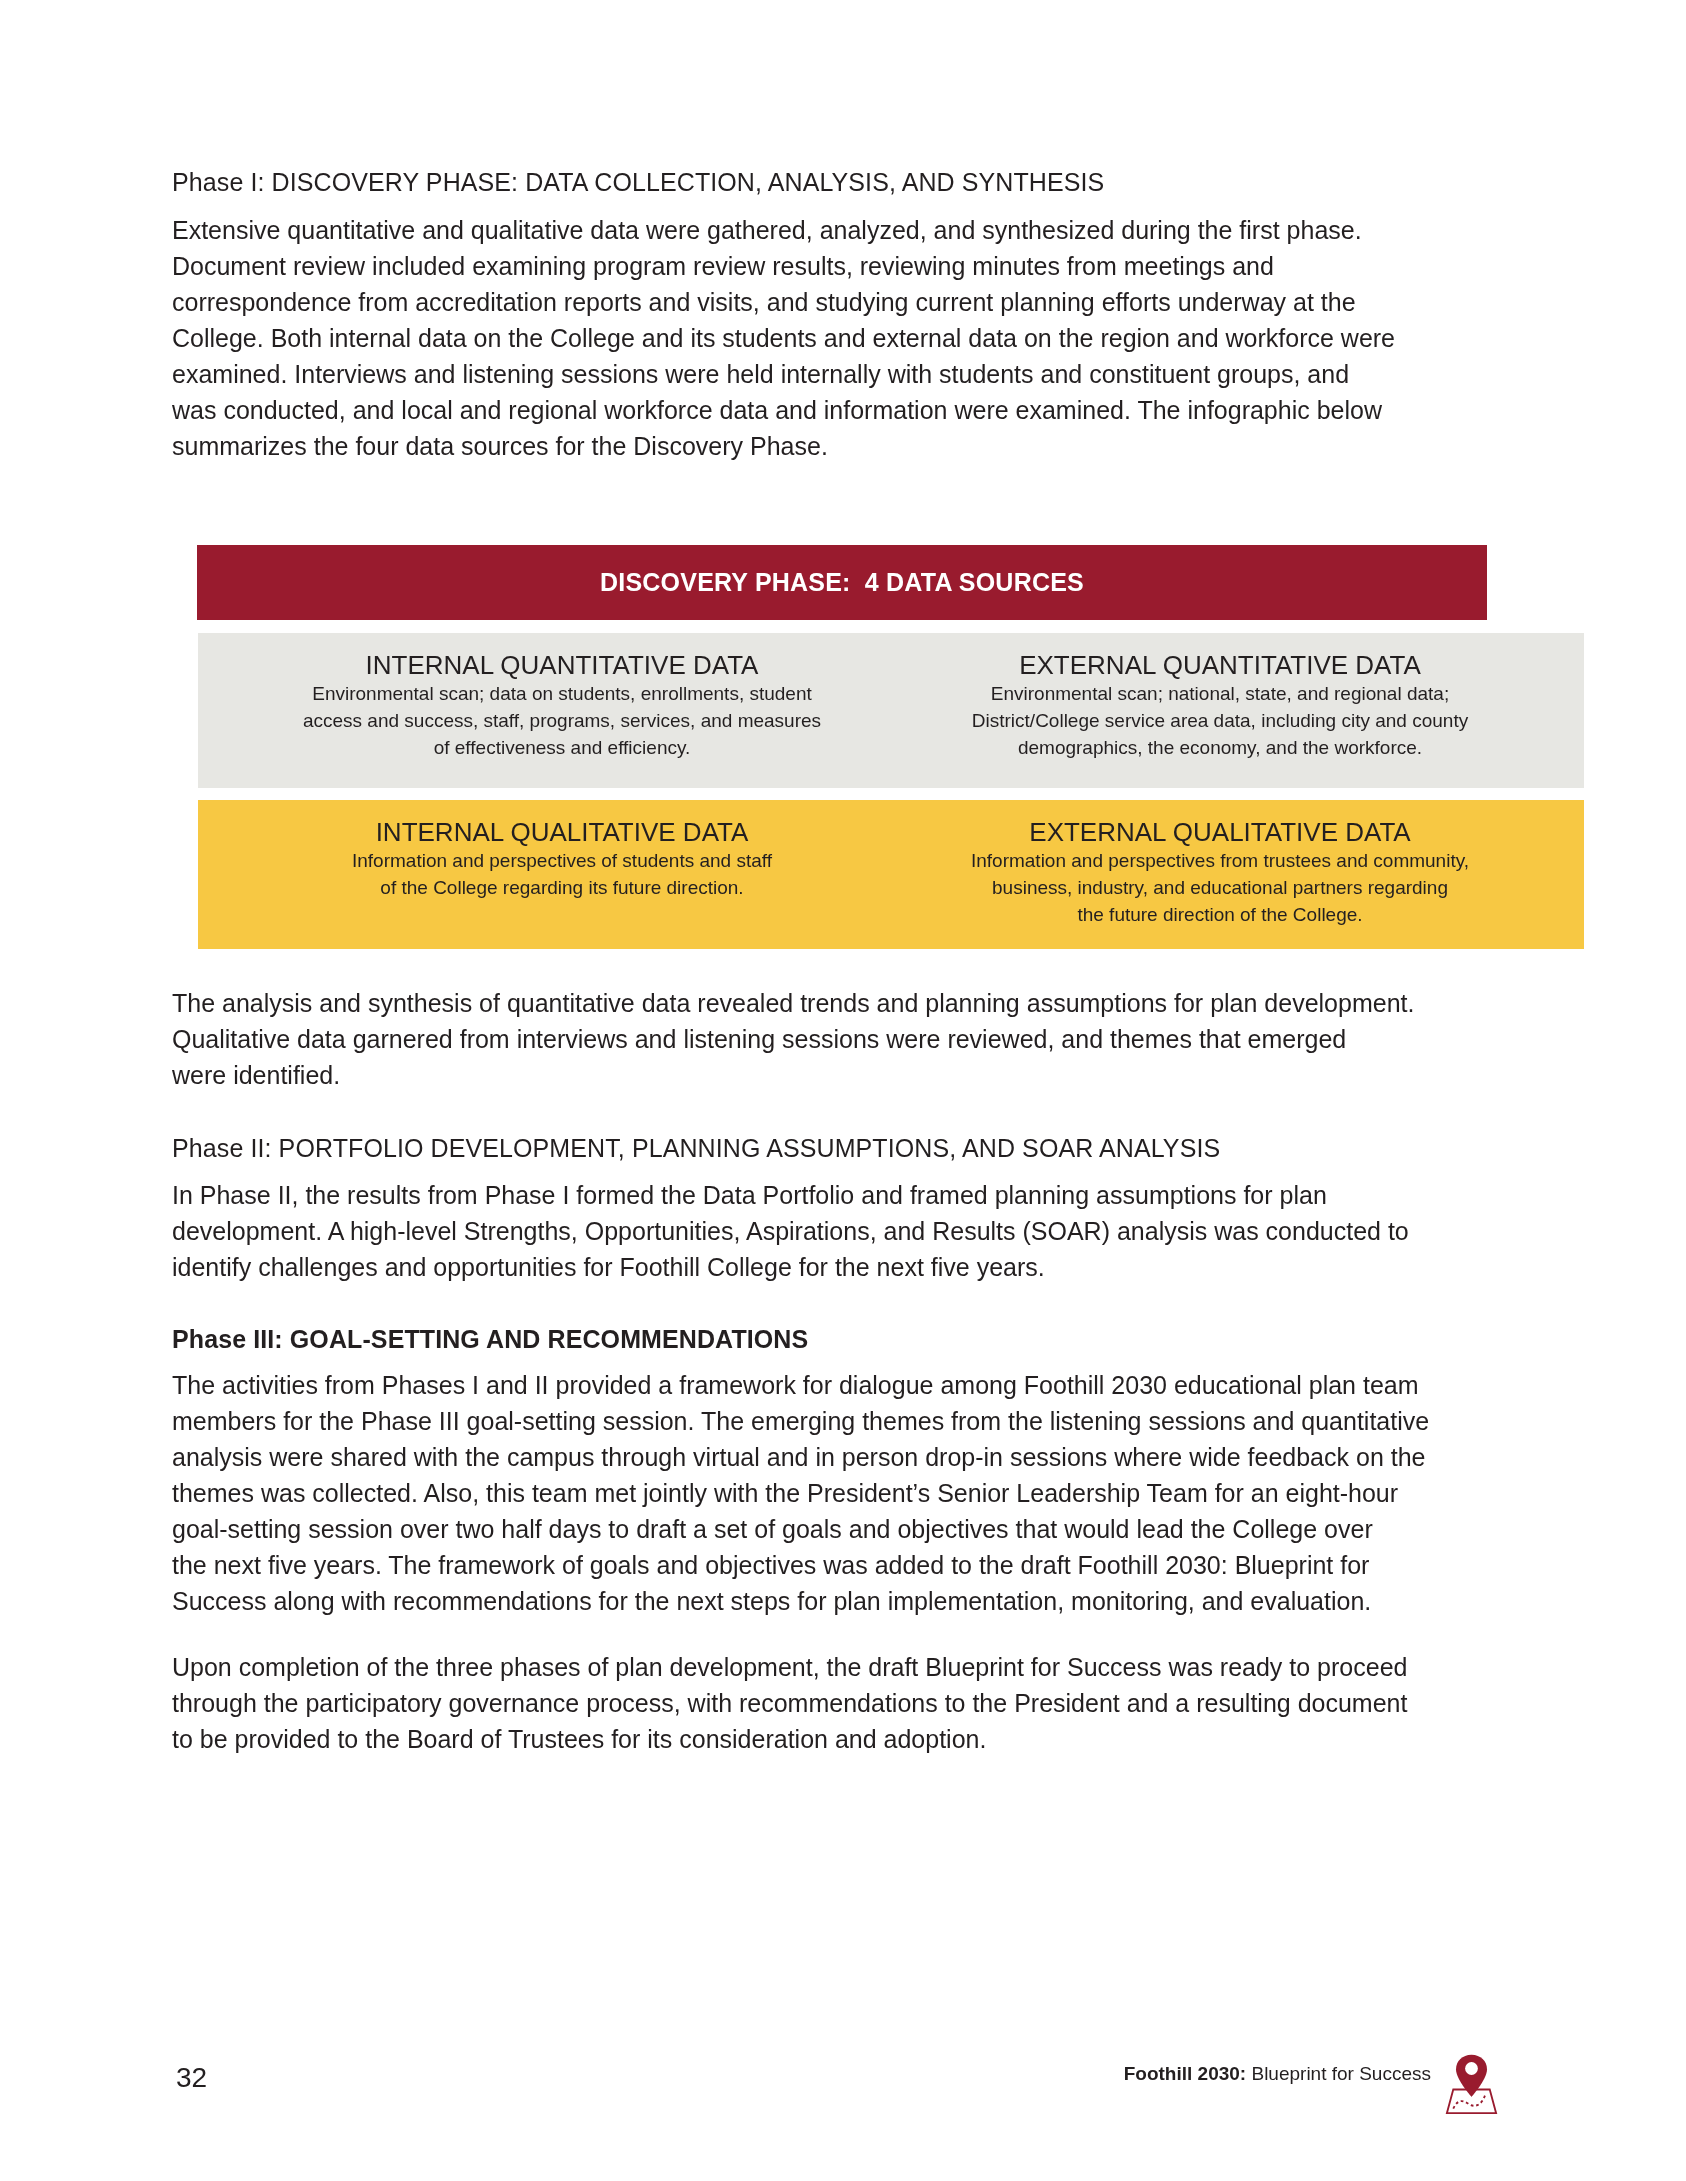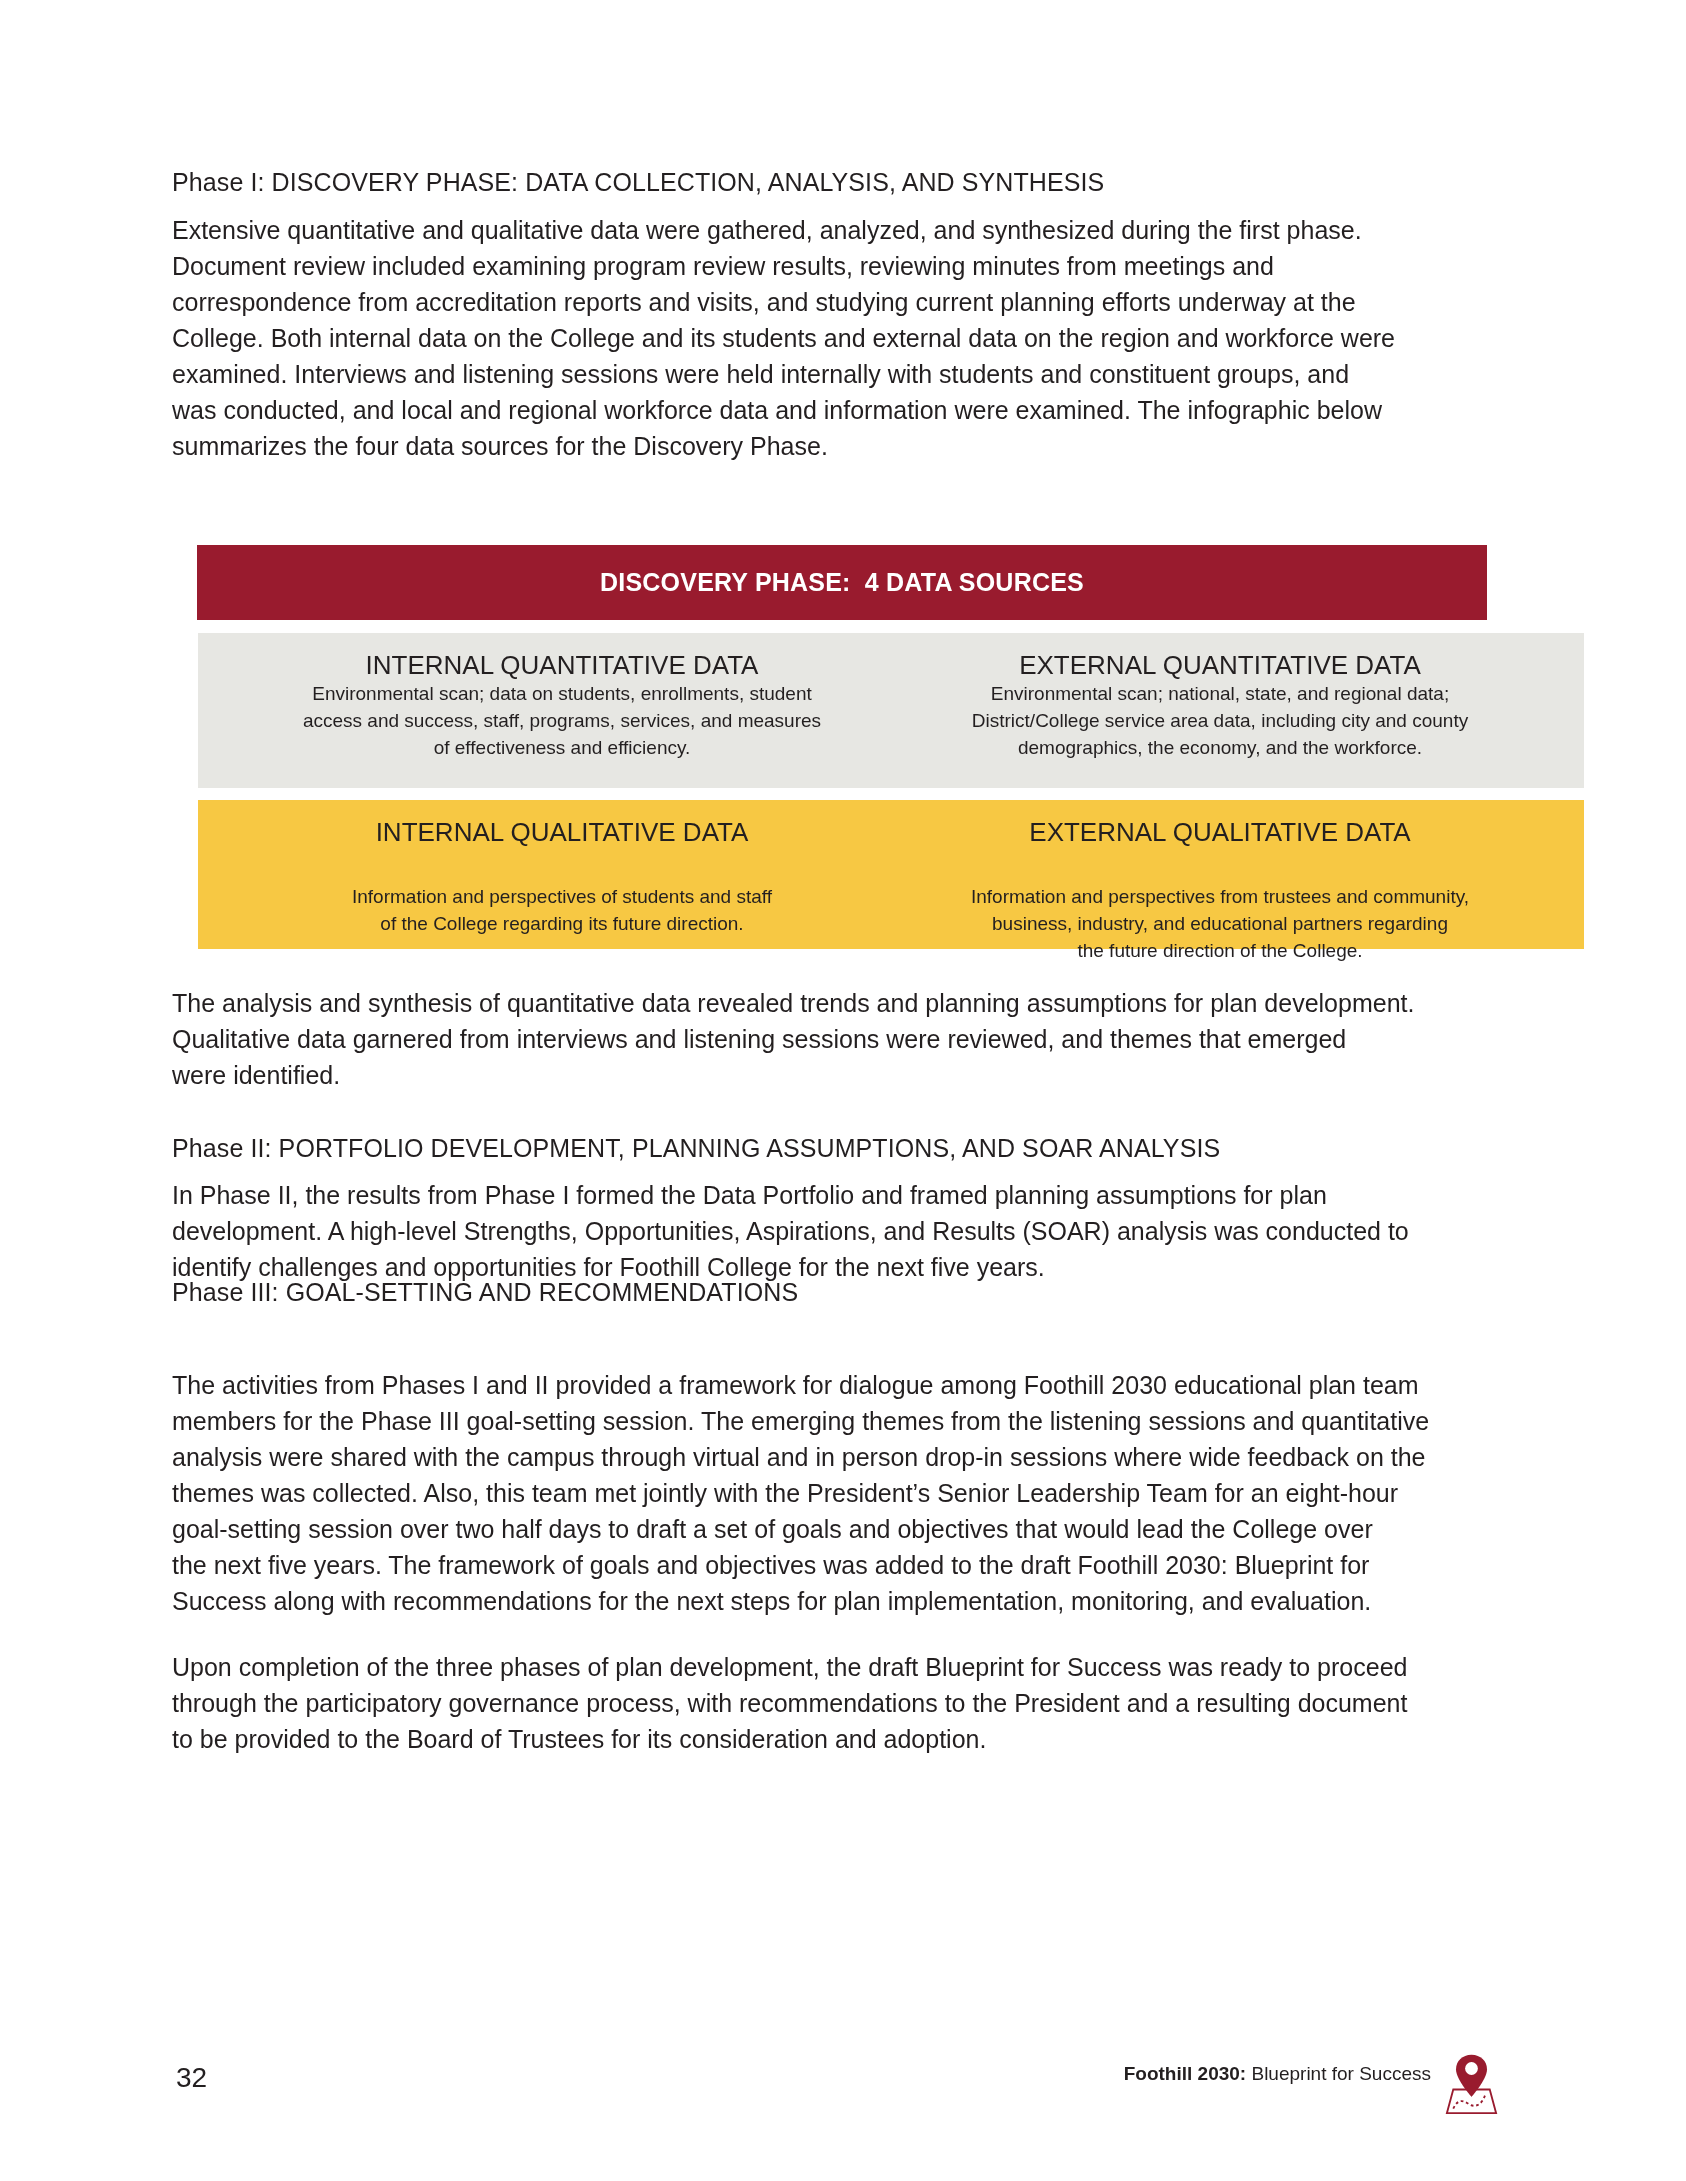--- a/index.html
+++ b/index.html
@@ -22,21 +22,21 @@
     display: flex; align-items: center; justify-content: center;
   }
   .banner span {
     color: #ffffff; font-weight: bold; font-size: 25px; letter-spacing: 0.2px; white-space: pre;
   }
   .card {
     width: 728px; display: flex; flex-direction: column; align-items: center;
     text-align: center; box-sizing: border-box;
   }
   .card.gray { background: #e7e7e3; top: 633px; height: 155px; }
-  .card.yellow { background: #f7c843; top: 800px; height: 149px; gap: 36px; }
+  .card.yellow { background: #f7c843; top: 800px; height: 149px; }
   .card.left { left: 198px; }
   .card.right { left: 856px; }
   .card .card-title { font-size: 26px; line-height: 29px; margin-top: 18.4px; color: #231f20; white-space: nowrap; }
   .card .card-desc { font-size: 19px; line-height: 27px; color: #231f20; }
   .card .card-desc .line { display: block; white-space: nowrap; }
   .footer-page { left: 176px; top: 2062px; font-size: 28px; color: #231f20; }
   .footer-title { top: 2063px; right: 255px; font-size: 19px; color: #231f20; white-space: nowrap; }
   .footer-title b { font-weight: bold; }
   .footer-icon { left: 1445px; top: 2053px; width: 53px; height: 62px; }
 </style>
@@ -99,21 +99,21 @@
   <span class="line">were identified.</span>
 </p>
 
 <h2 class="phase-heading abs" style="left:172px; top:1130px;">Phase II: PORTFOLIO DEVELOPMENT, PLANNING ASSUMPTIONS, AND SOAR ANALYSIS</h2>
 <p class="body abs" style="left:172px; top:1177px;">
   <span class="line">In Phase II, the results from Phase I formed the Data Portfolio and framed planning assumptions for plan</span>
   <span class="line">development. A high-level Strengths, Opportunities, Aspirations, and Results (SOAR) analysis was conducted to</span>
   <span class="line">identify challenges and opportunities for Foothill College for the next five years.</span>
 </p>
 
-<h2 class="phase-heading abs" style="left:172px; top:1274px;">Phase III: GOAL-SETTING AND RECOMMENDATIONS</h2>
+<h2 class="phase-heading abs" style="left:172px; top:1321px;font-weight:bold;">Phase III: GOAL-SETTING AND RECOMMENDATIONS</h2>
 <p class="body abs" style="left:172px; top:1367px;">
   <span class="line">The activities from Phases I and II provided a framework for dialogue among Foothill 2030 educational plan team</span>
   <span class="line">members for the Phase III goal-setting session. The emerging themes from the listening sessions and quantitative</span>
   <span class="line">analysis were shared with the campus through virtual and in person drop-in sessions where wide feedback on the</span>
   <span class="line">themes was collected. Also, this team met jointly with the President’s Senior Leadership Team for an eight-hour</span>
   <span class="line">goal-setting session over two half days to draft a set of goals and objectives that would lead the College over</span>
   <span class="line">the next five years. The framework of goals and objectives was added to the draft Foothill 2030: Blueprint for</span>
   <span class="line">Success along with recommendations for the next steps for plan implementation, monitoring, and evaluation.</span>
 </p>
 

